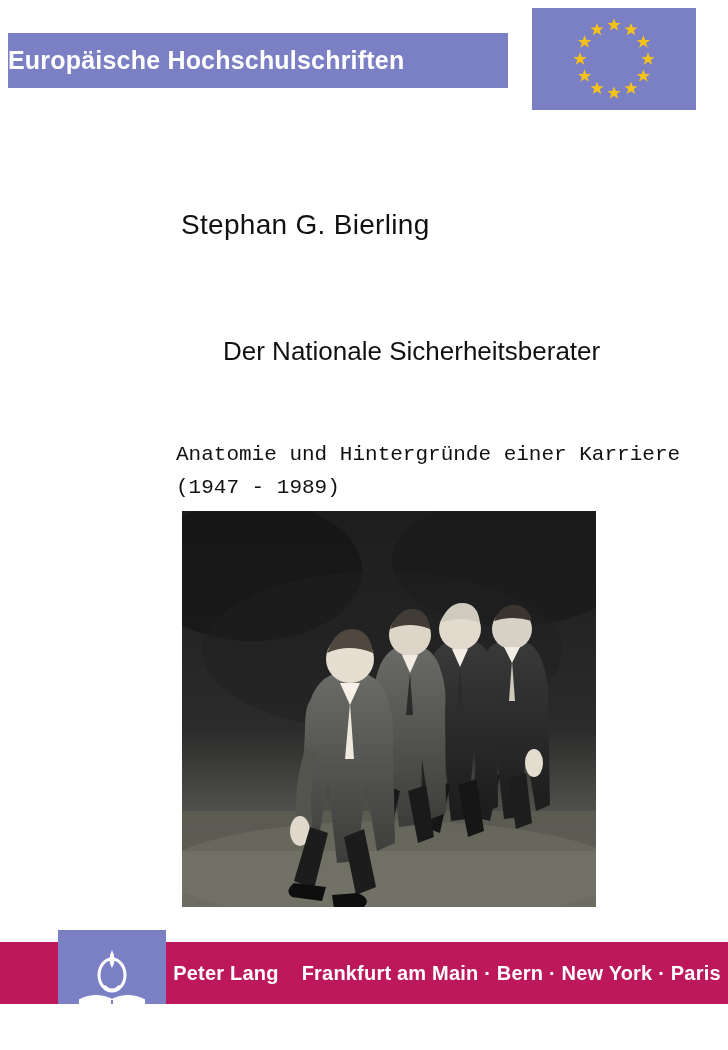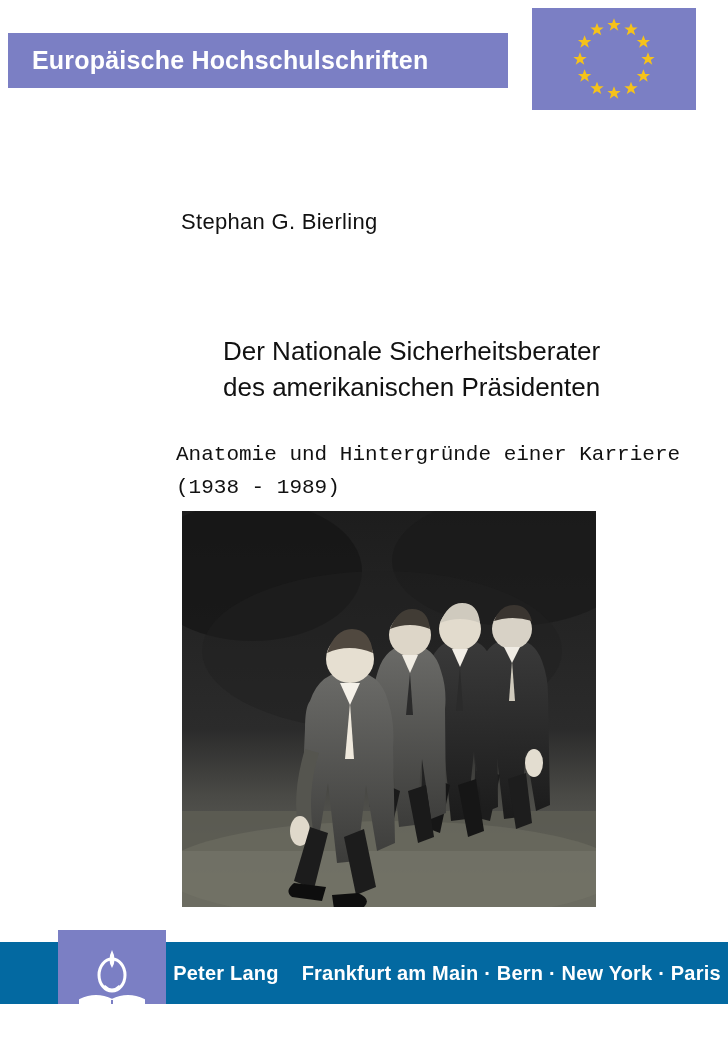--- a/index.html
+++ b/index.html
@@ -30,21 +30,20 @@
     height: 55px;
     background: #7b7fc4;
     display: flex;
     align-items: center;
   }
   .series-banner .series-text {
     color: #ffffff;
     font-size: 25px;
     font-weight: bold;
     letter-spacing: 0.2px;
-    padding-left: 24px;
     white-space: nowrap;
   }
 
   
   .eu-flag {
     position: absolute;
     left: 532px;
     top: 8px;
     width: 164px;
     height: 102px;
@@ -53,21 +52,21 @@
   .eu-stars {
     position: absolute;
     inset: 0;
   }
 
   
   .author {
     position: absolute;
     left: 181px;
     top: 209px;
-    font-size: 22px;
+    font-size: 28px;
     color: #111111;
     letter-spacing: 0.3px;
   }
 
   
   .title-block {
     position: absolute;
     left: 176px;
     top: 333px;
     width: 520px;
@@ -107,21 +106,21 @@
   }
   .photo svg { display: block; }
 
   
   .publisher-bar {
     position: absolute;
     left: 0px;
     top: 942px;
     width: 728px;
     height: 62px;
-    background: #0369a1;
+    background: #be185d;
   }
   .publisher-text-wrap {
     position: absolute;
     left: 166px;
     top: 0;
     right: 0;
     height: 62px;
     display: flex;
     align-items: center;
     justify-content: center;
@@ -218,26 +217,25 @@
           <polygon points="0,-7 1.9,-2.2 7,-2.2 2.9,1 4.5,6 0,3 -4.5,6 -2.9,1 -7,-2.2 -1.9,-2.2"></polygon>
         </g>
       </g>
     </svg>
   </div>
 
   <div class="author">Stephan G. Bierling</div>
 
   <div class="title-block">
     <div class="title-line">Der Nationale Sicherheitsberater</div>
-    <div class="title-line">des amerikanischen Präsidenten</div>
   </div>
 
   <div class="subtitle-block">
     <div class="subtitle-line">Anatomie und Hintergründe einer Karriere</div>
-    <div class="subtitle-line">(1938 - 1989)</div>
+    <div class="subtitle-line">(1947 - 1989)</div>
   </div>
 
   <div class="photo">
     <svg width="414" height="396" viewBox="0 0 414 396" xmlns="http://www.w3.org/2000/svg">
       <defs>
         <linearGradient id="bgGrad" x1="0" y1="0" x2="0" y2="1">
           <stop offset="0%" stop-color="#1d1d1d"></stop>
           <stop offset="55%" stop-color="#2b2b2b"></stop>
           <stop offset="72%" stop-color="#4a4a46"></stop>
           <stop offset="100%" stop-color="#6e6e66"></stop>

